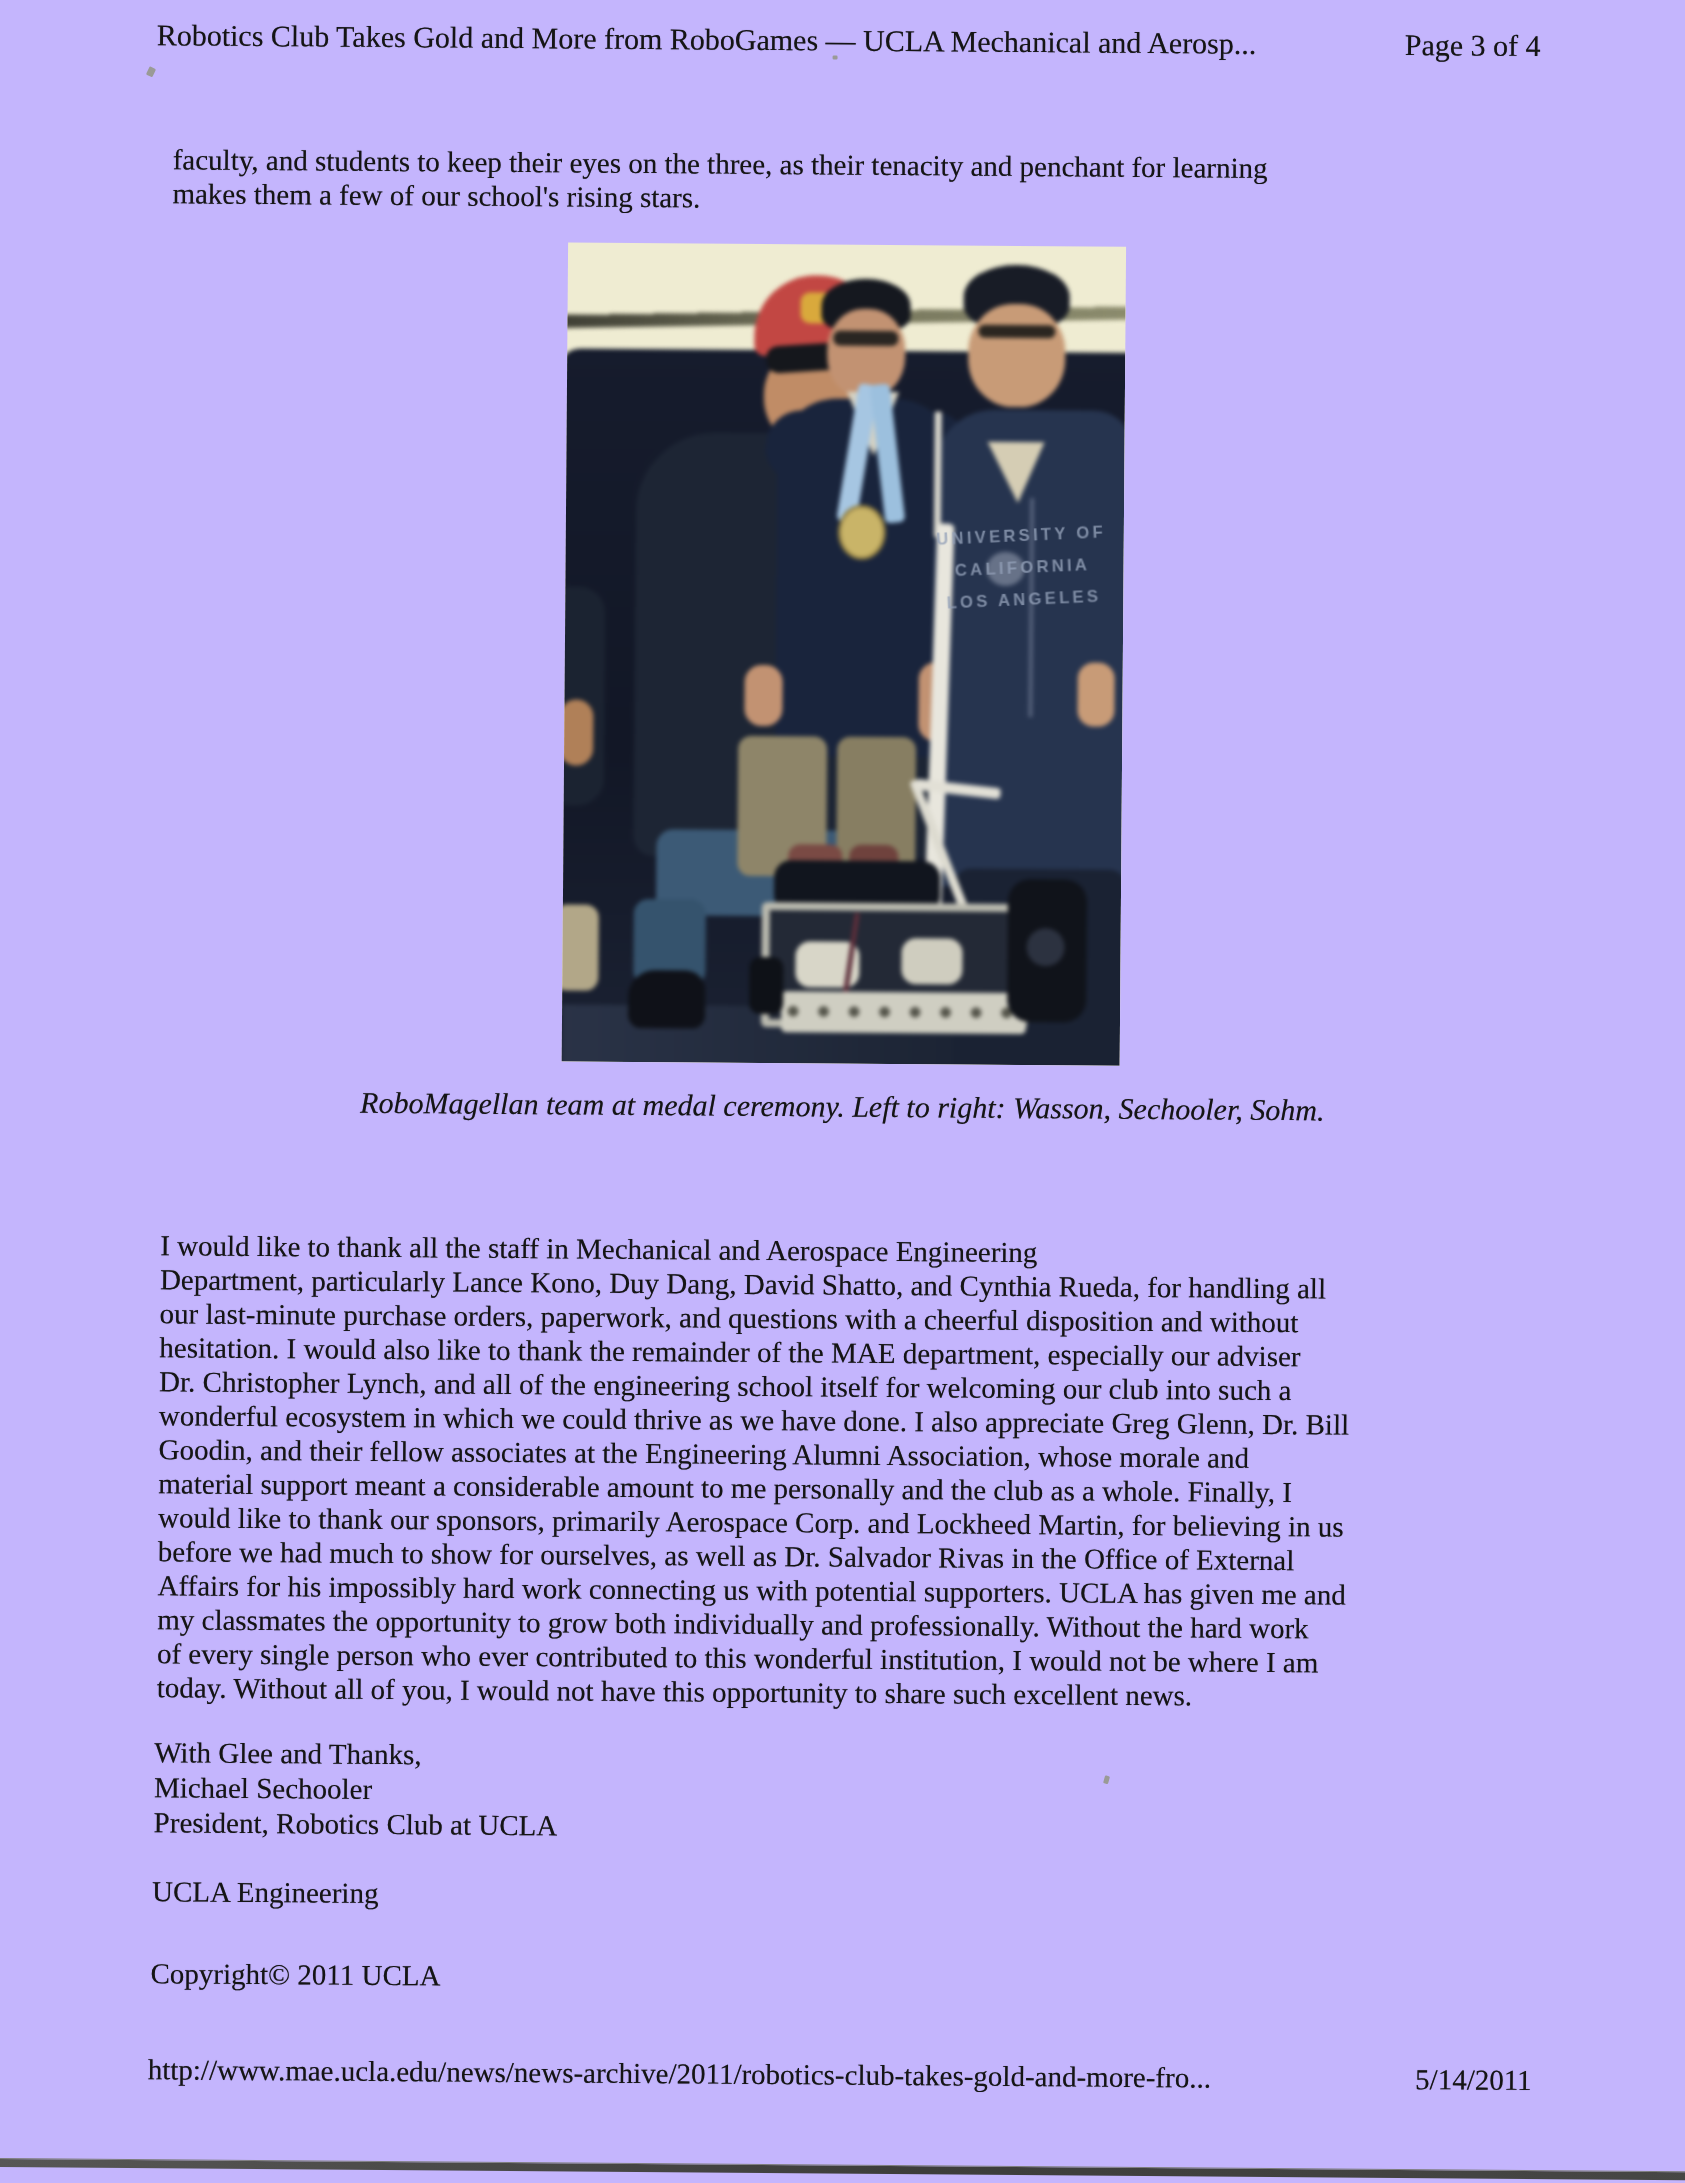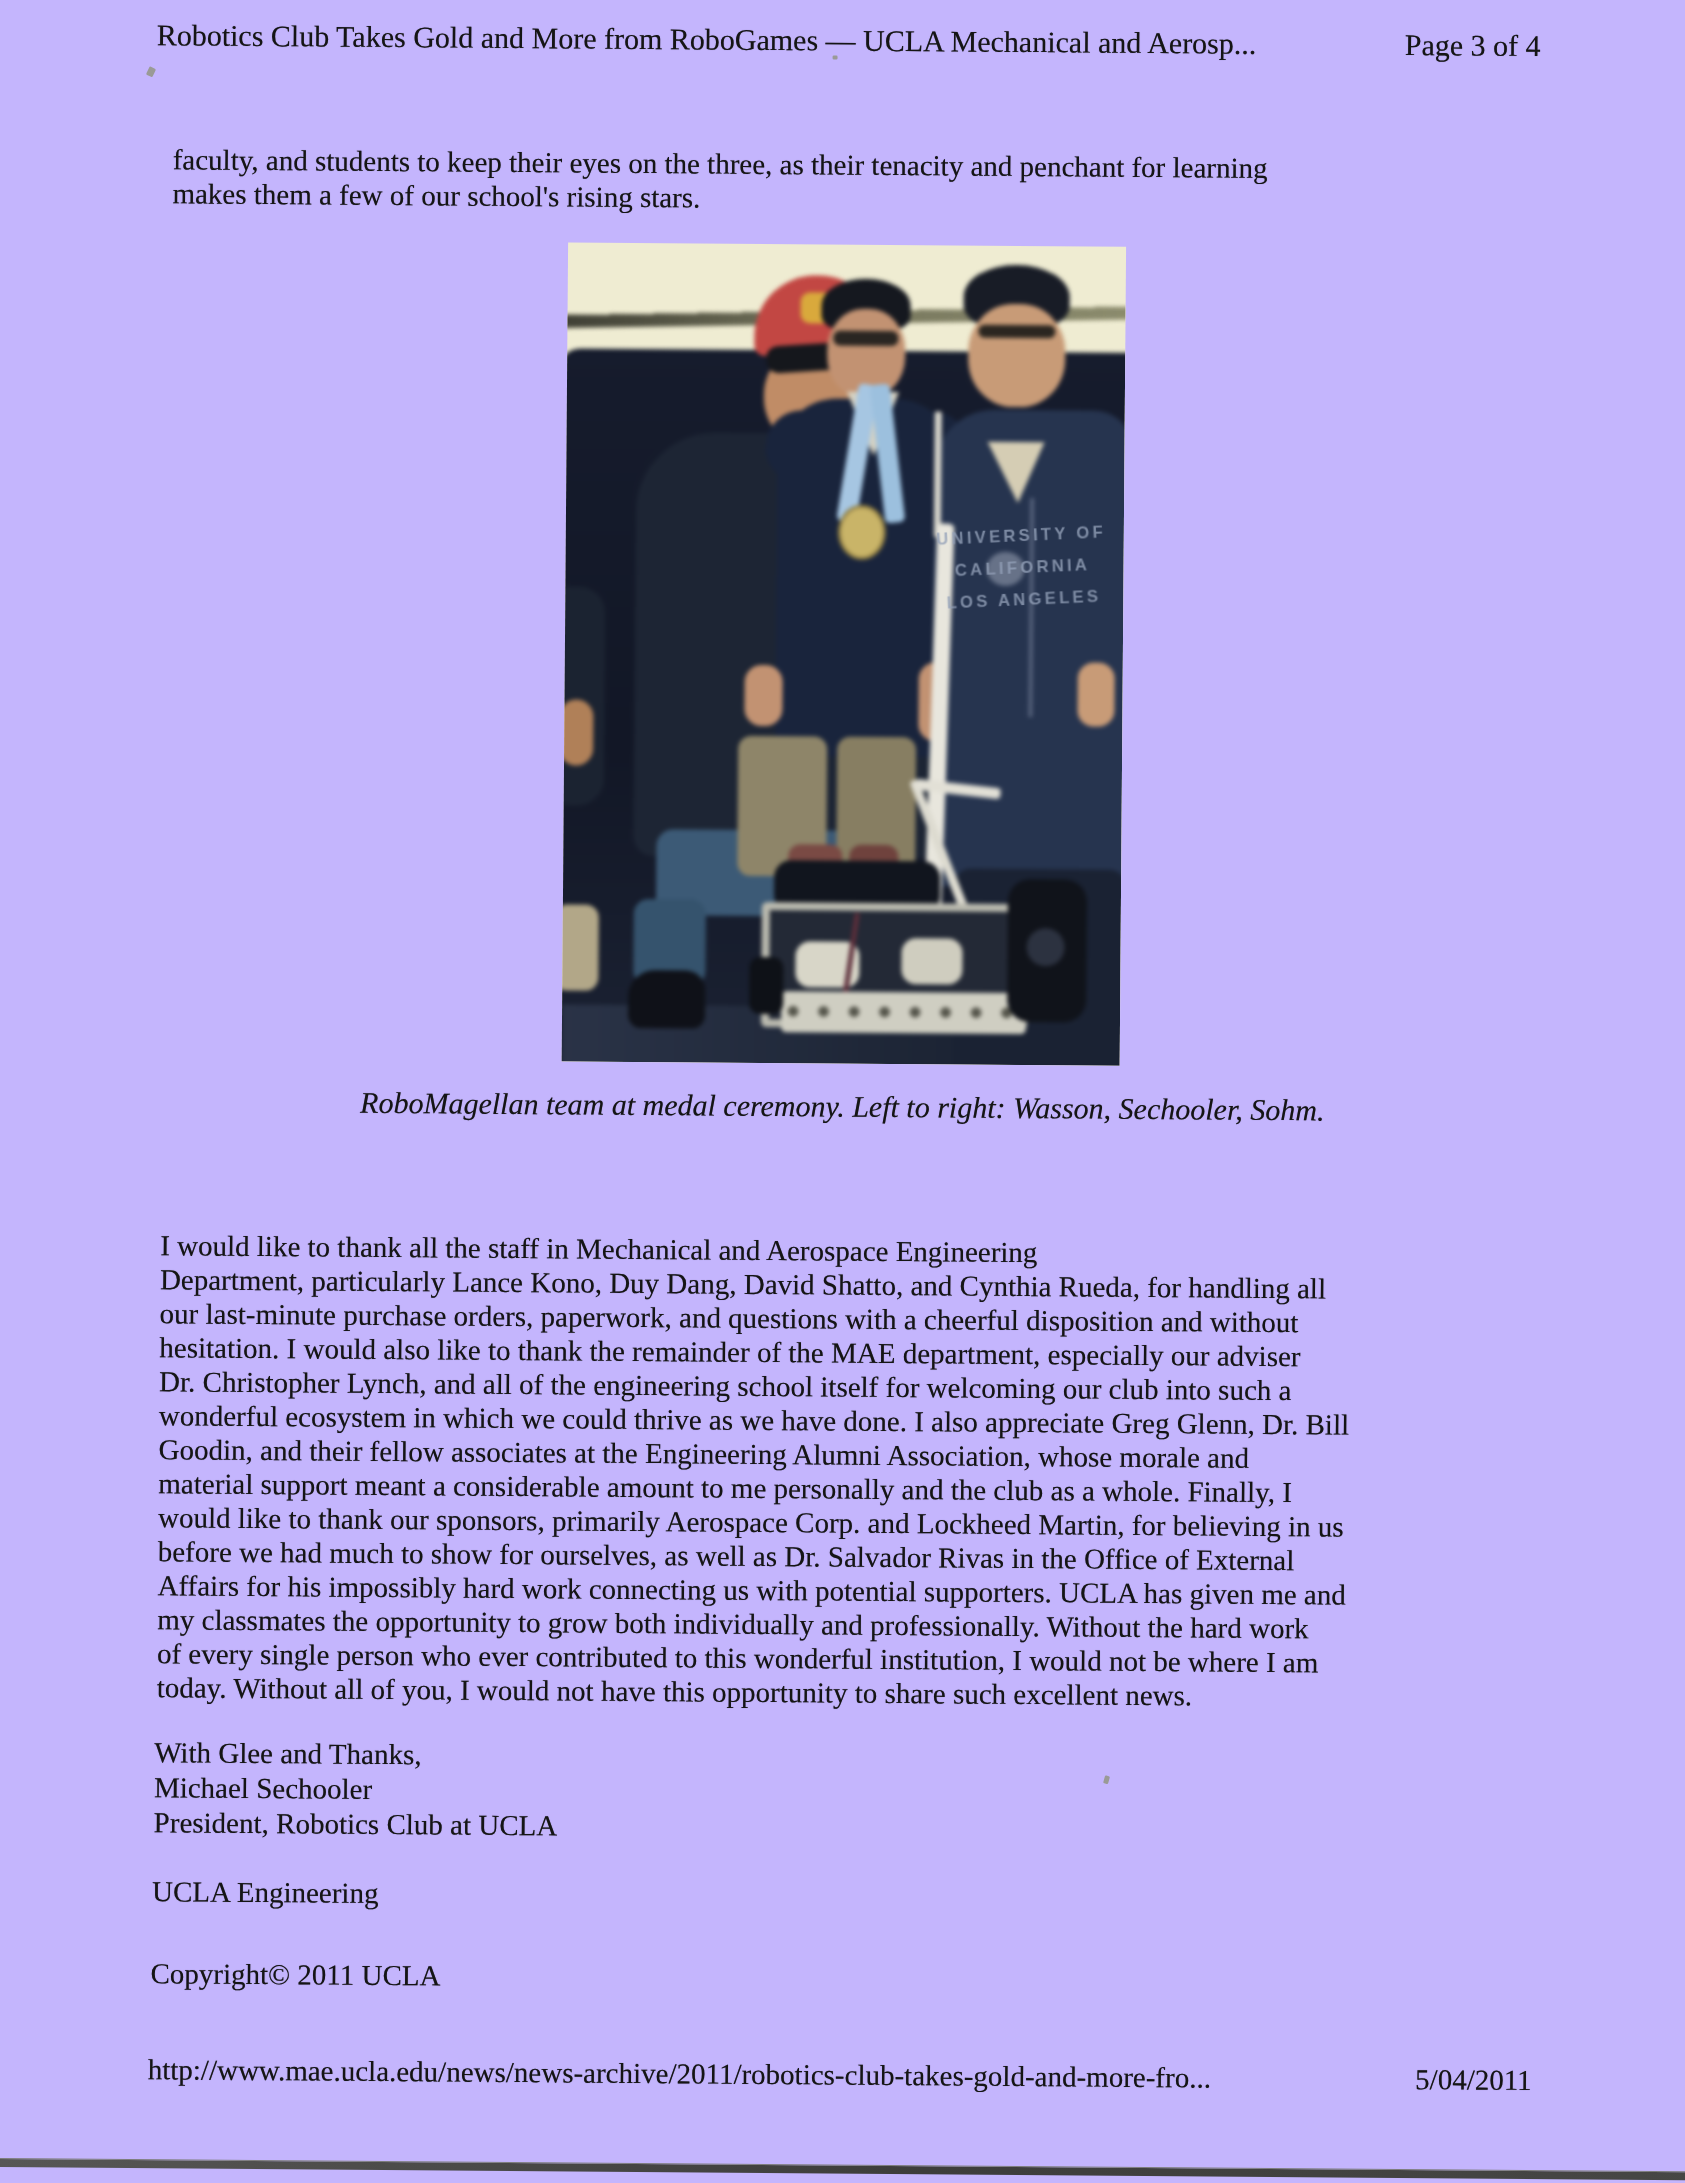--- a/index.html
+++ b/index.html
@@ -223,19 +223,19 @@
     <div class="txt" style="left:168px;top:1734px;line-height:35px;">With Glee and Thanks,
 Michael Sechooler
 President, Robotics Club at UCLA</div>
 
     <div class="txt" style="left:167px;top:1873px;">UCLA Engineering</div>
 
     <div class="txt" style="left:166px;top:1955px;">Copyright© 2011 UCLA</div>
 
     <div class="footer-row">
       <span>http://www.mae.ucla.edu/news/news-archive/2011/robotics-club-takes-gold-and-more-fro...</span>
-      <span>5/04/2011</span>
+      <span>5/14/2011</span>
     </div>
 
     <div class="scan-bar"></div>
   </div>
 </div>
 
 
 </body></html>

